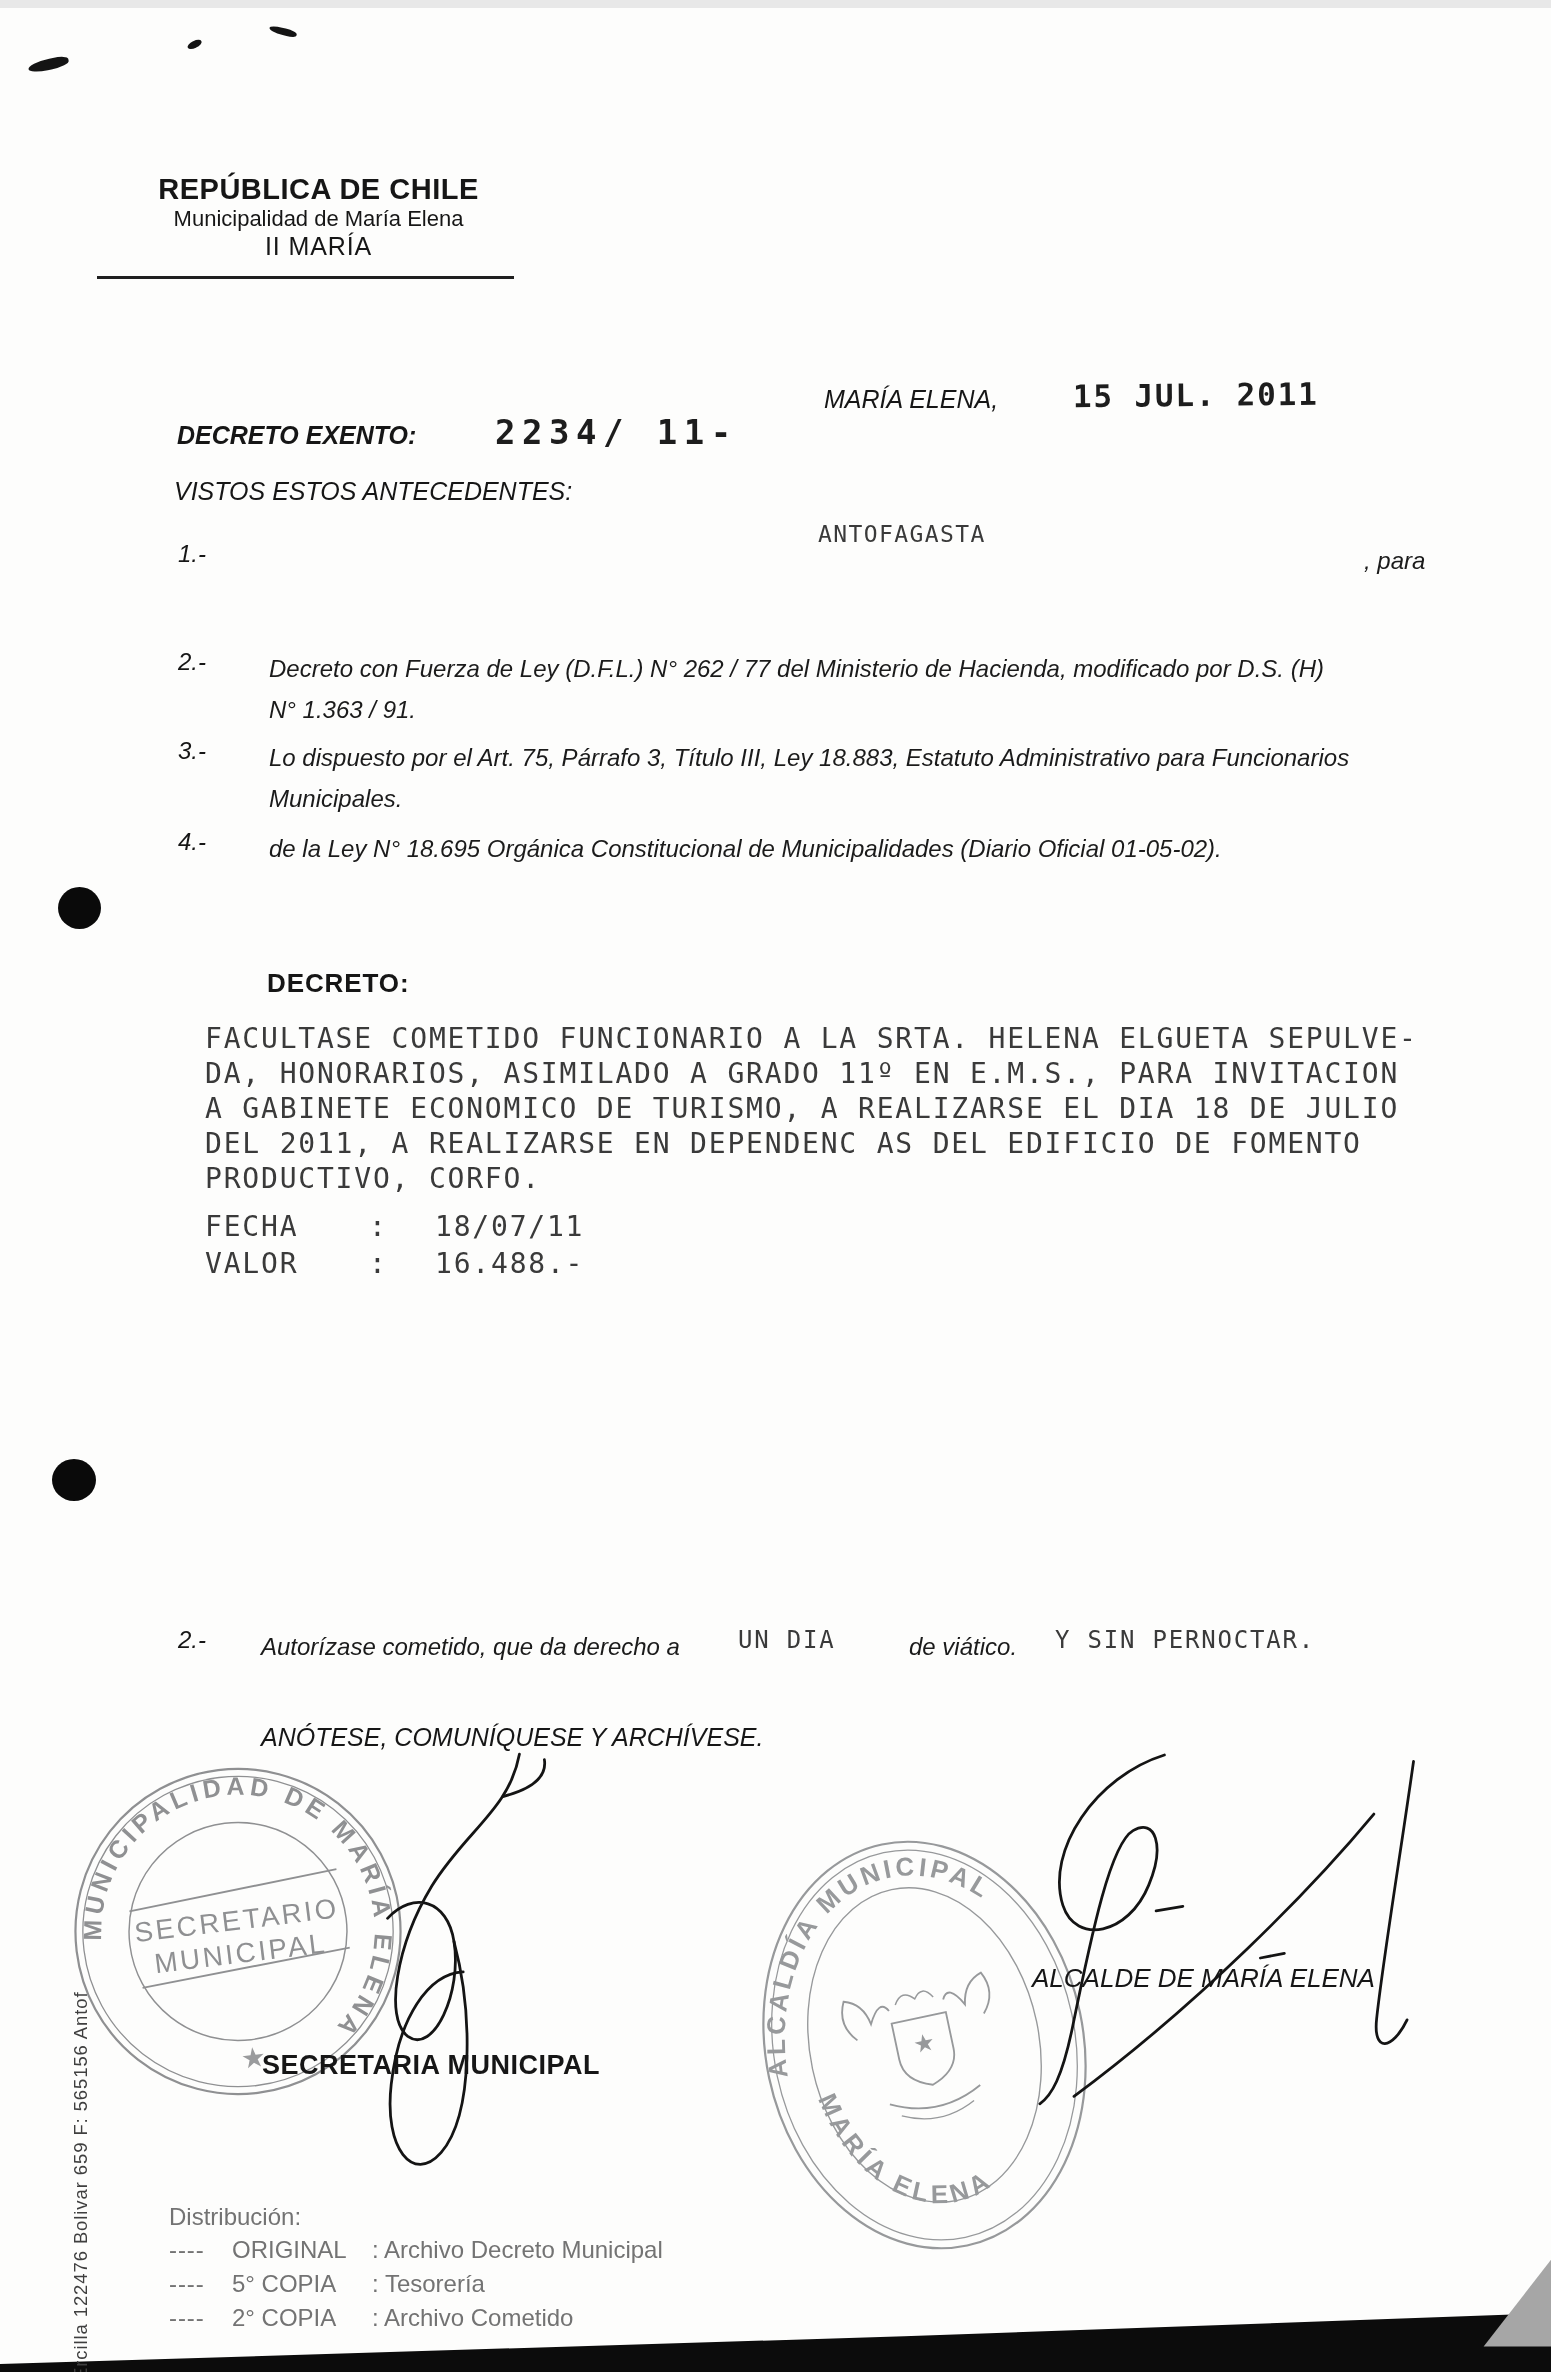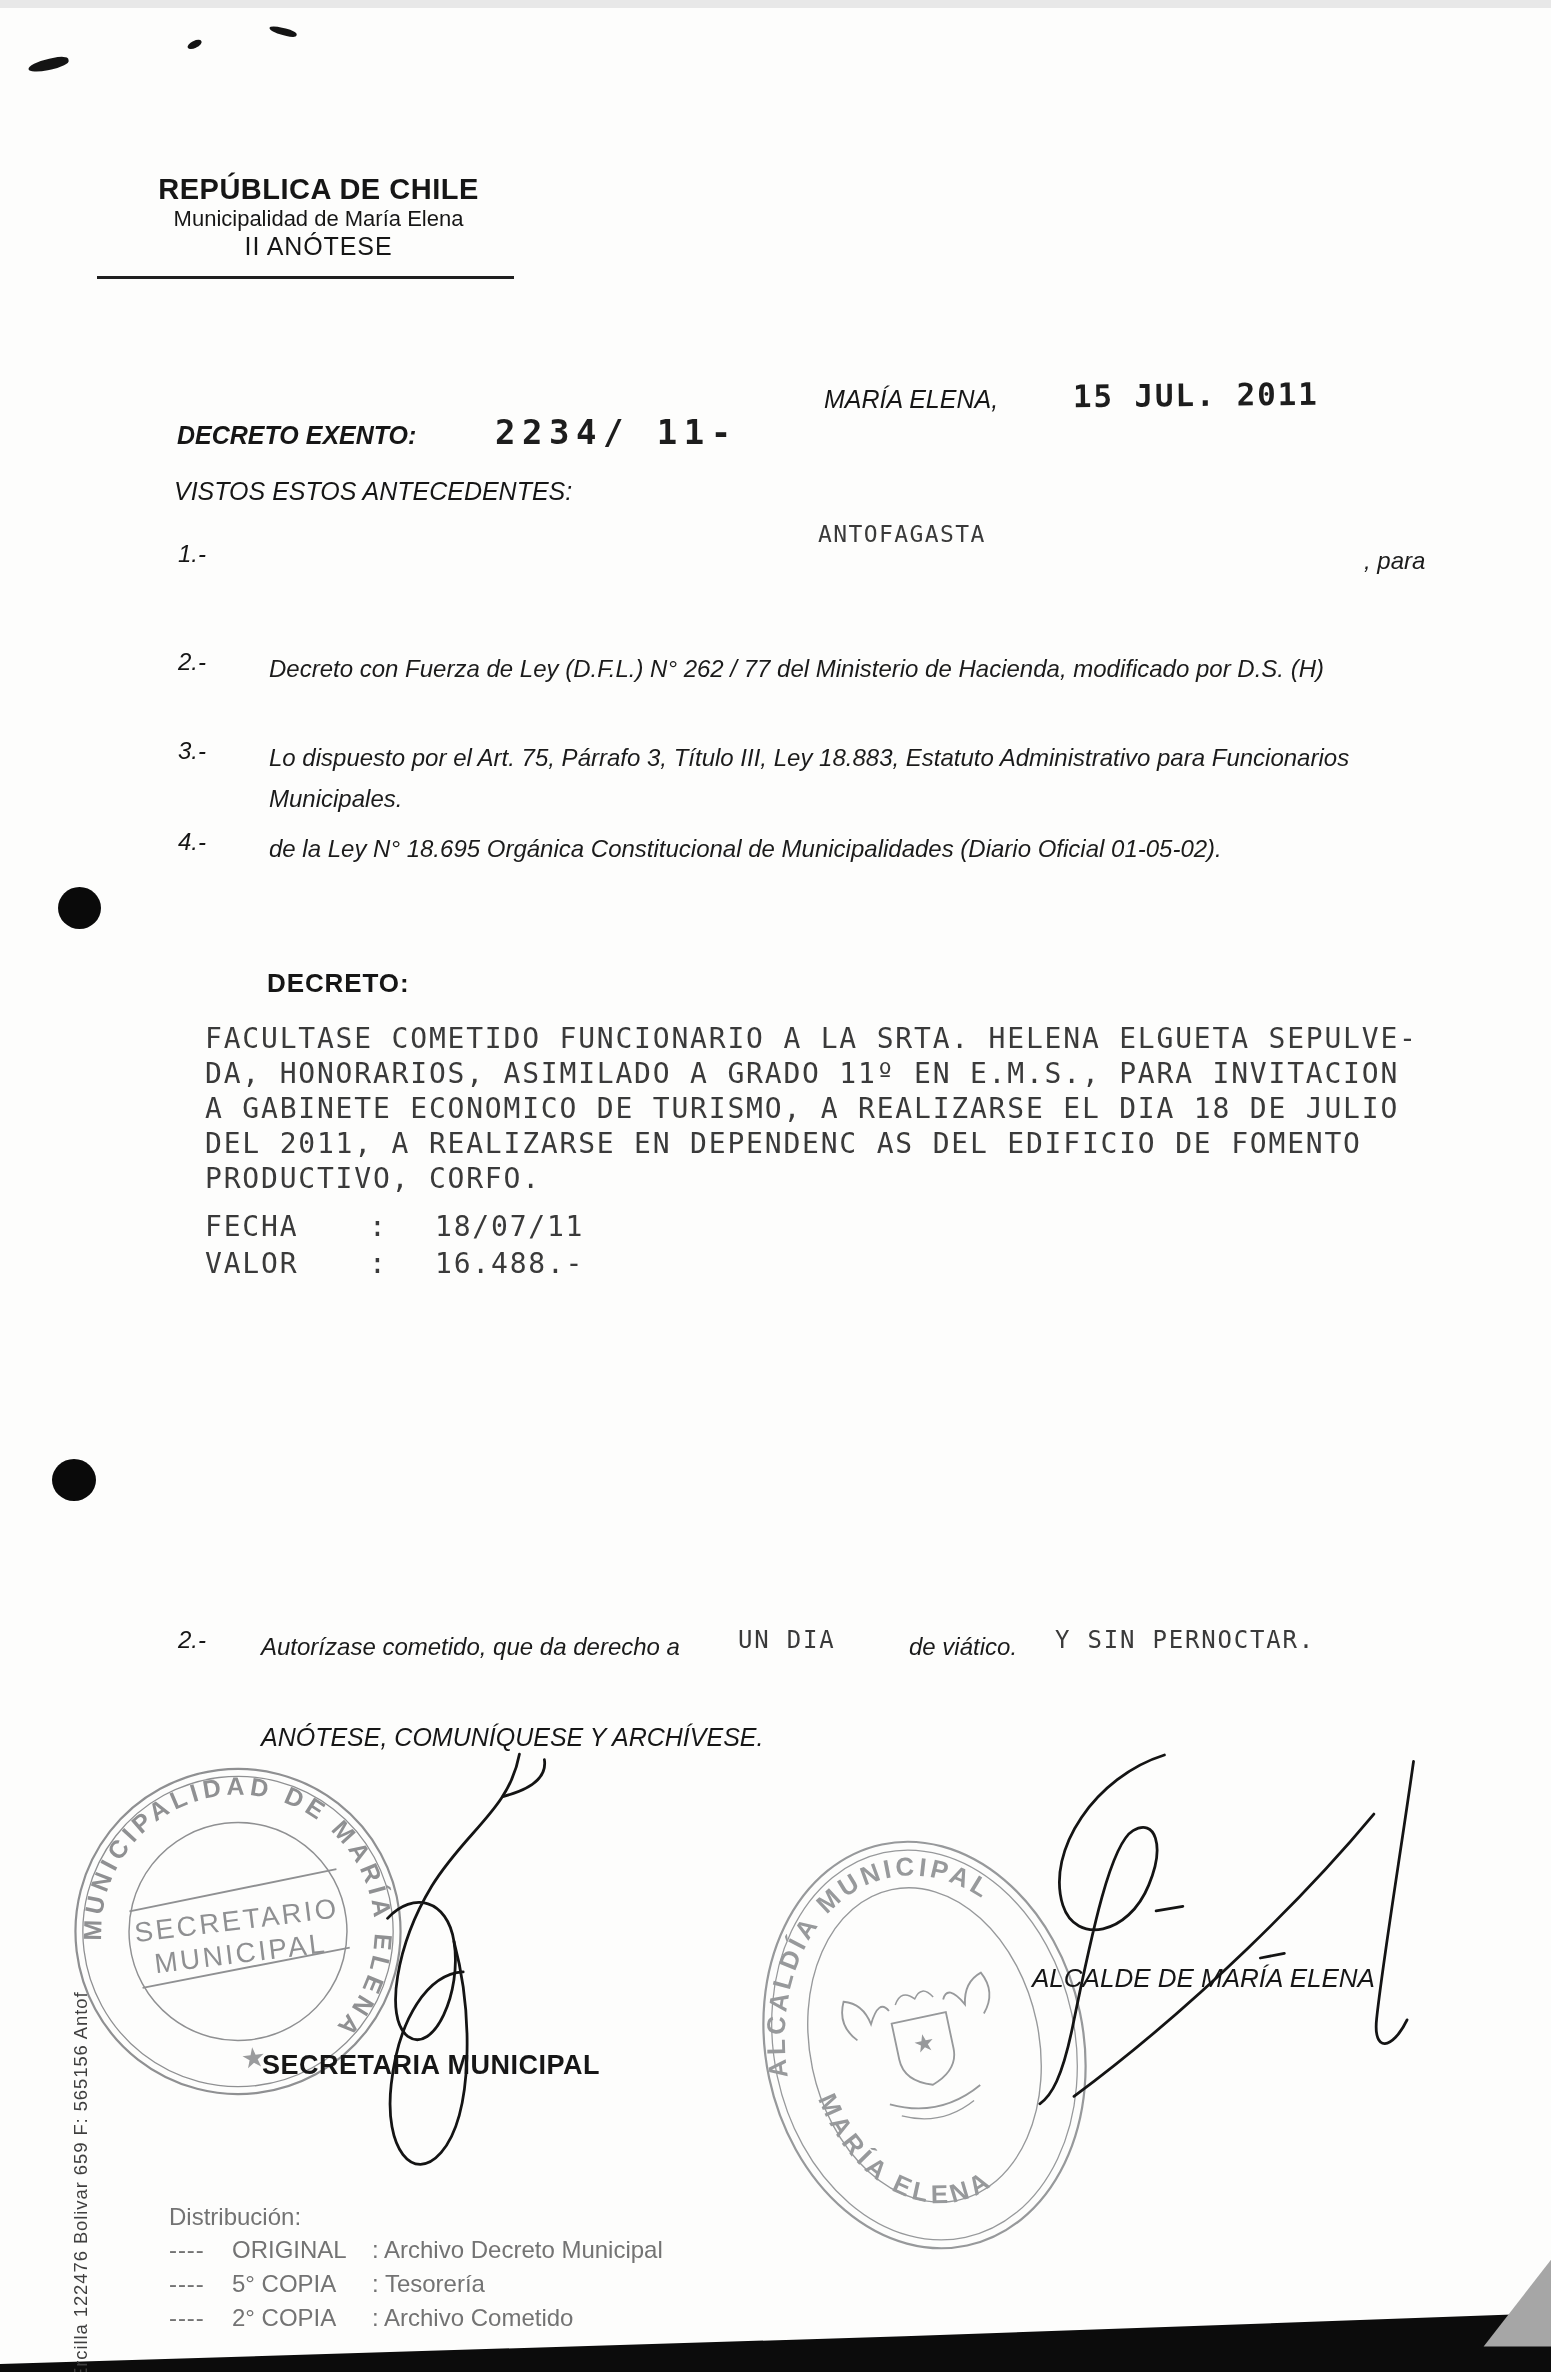--- a/index.html
+++ b/index.html
@@ -37,39 +37,40 @@
 
 <div class="page">
 
   <div class="abs mark" style="left:28px;top:51px;width:41px;height:11px;border-radius:60% 40% 50% 50%;transform:rotate(-12deg);"></div>
   <div class="abs mark" style="left:187px;top:33px;width:14.8px;height:6.5px;border-radius:50%;transform:rotate(-25deg);"></div>
   <div class="abs mark" style="left:269px;top:20px;width:28px;height:7.4px;border-radius:50% 50% 40% 60%;transform:rotate(14deg);"></div>
 
   <div class="abs hdr" style="left:120px;top:164px;width:397px;">
     <div class="l1">REPÚBLICA DE CHILE</div>
     <div class="l2">Municipalidad de María Elena</div>
-    <div class="l3">II ANÓTESE</div>
+    <div class="l3">II MARÍA</div>
   </div>
   <div class="abs rule" style="left:97px;top:268px;width:417px;"></div>
 
   <div class="abs it" style="left:824px;top:377px;font-size:25px;">MARÍA ELENA,</div>
   <div class="abs stamp-ink" style="left:1073px;top:369px;font-size:31px;letter-spacing:1.8px;transform:rotate(-.6deg);">15 JUL. 2011</div>
 
   <div class="abs it b" style="left:177px;top:413px;font-size:25px;">DECRETO EXENTO:</div>
   <div class="abs stamp-ink" style="left:495px;top:404px;font-size:34px;letter-spacing:6.5px;">2234/ 11-</div>
 
   <div class="abs it" style="left:174px;top:469px;font-size:25px;">VISTOS ESTOS ANTECEDENTES:</div>
 
   <div class="abs num" style="left:178px;top:532px;">1.-</div>
   <div class="abs tw" style="left:818px;top:513px;font-size:23px;letter-spacing:1.4px;">ANTOFAGASTA</div>
   <div class="abs body-it" style="left:1364px;top:532px;">, para</div>
 
   <div class="abs num" style="left:178px;top:640px;">2.-</div>
   <div class="abs body-it" style="left:269px;top:640px;width:1181px;">
     <div>Decreto con Fuerza de Ley (D.F.L.) N° 262 / 77 del Ministerio de Hacienda, modificado por D.S. (H)</div>
+    <div>N° 1.363 / 91.</div>
   </div>
 
   <div class="abs num" style="left:178px;top:729px;">3.-</div>
   <div class="abs body-it" style="left:269px;top:729px;width:1181px;">
     <div>Lo dispuesto por el Art. 75, Párrafo 3, Título III, Ley 18.883, Estatuto Administrativo para Funcionarios</div>
     <div>Municipales.</div>
   </div>
 
   <div class="abs num" style="left:178px;top:820px;">4.-</div>
   <div class="abs body-it" style="left:269px;top:820px;width:1200px;">

